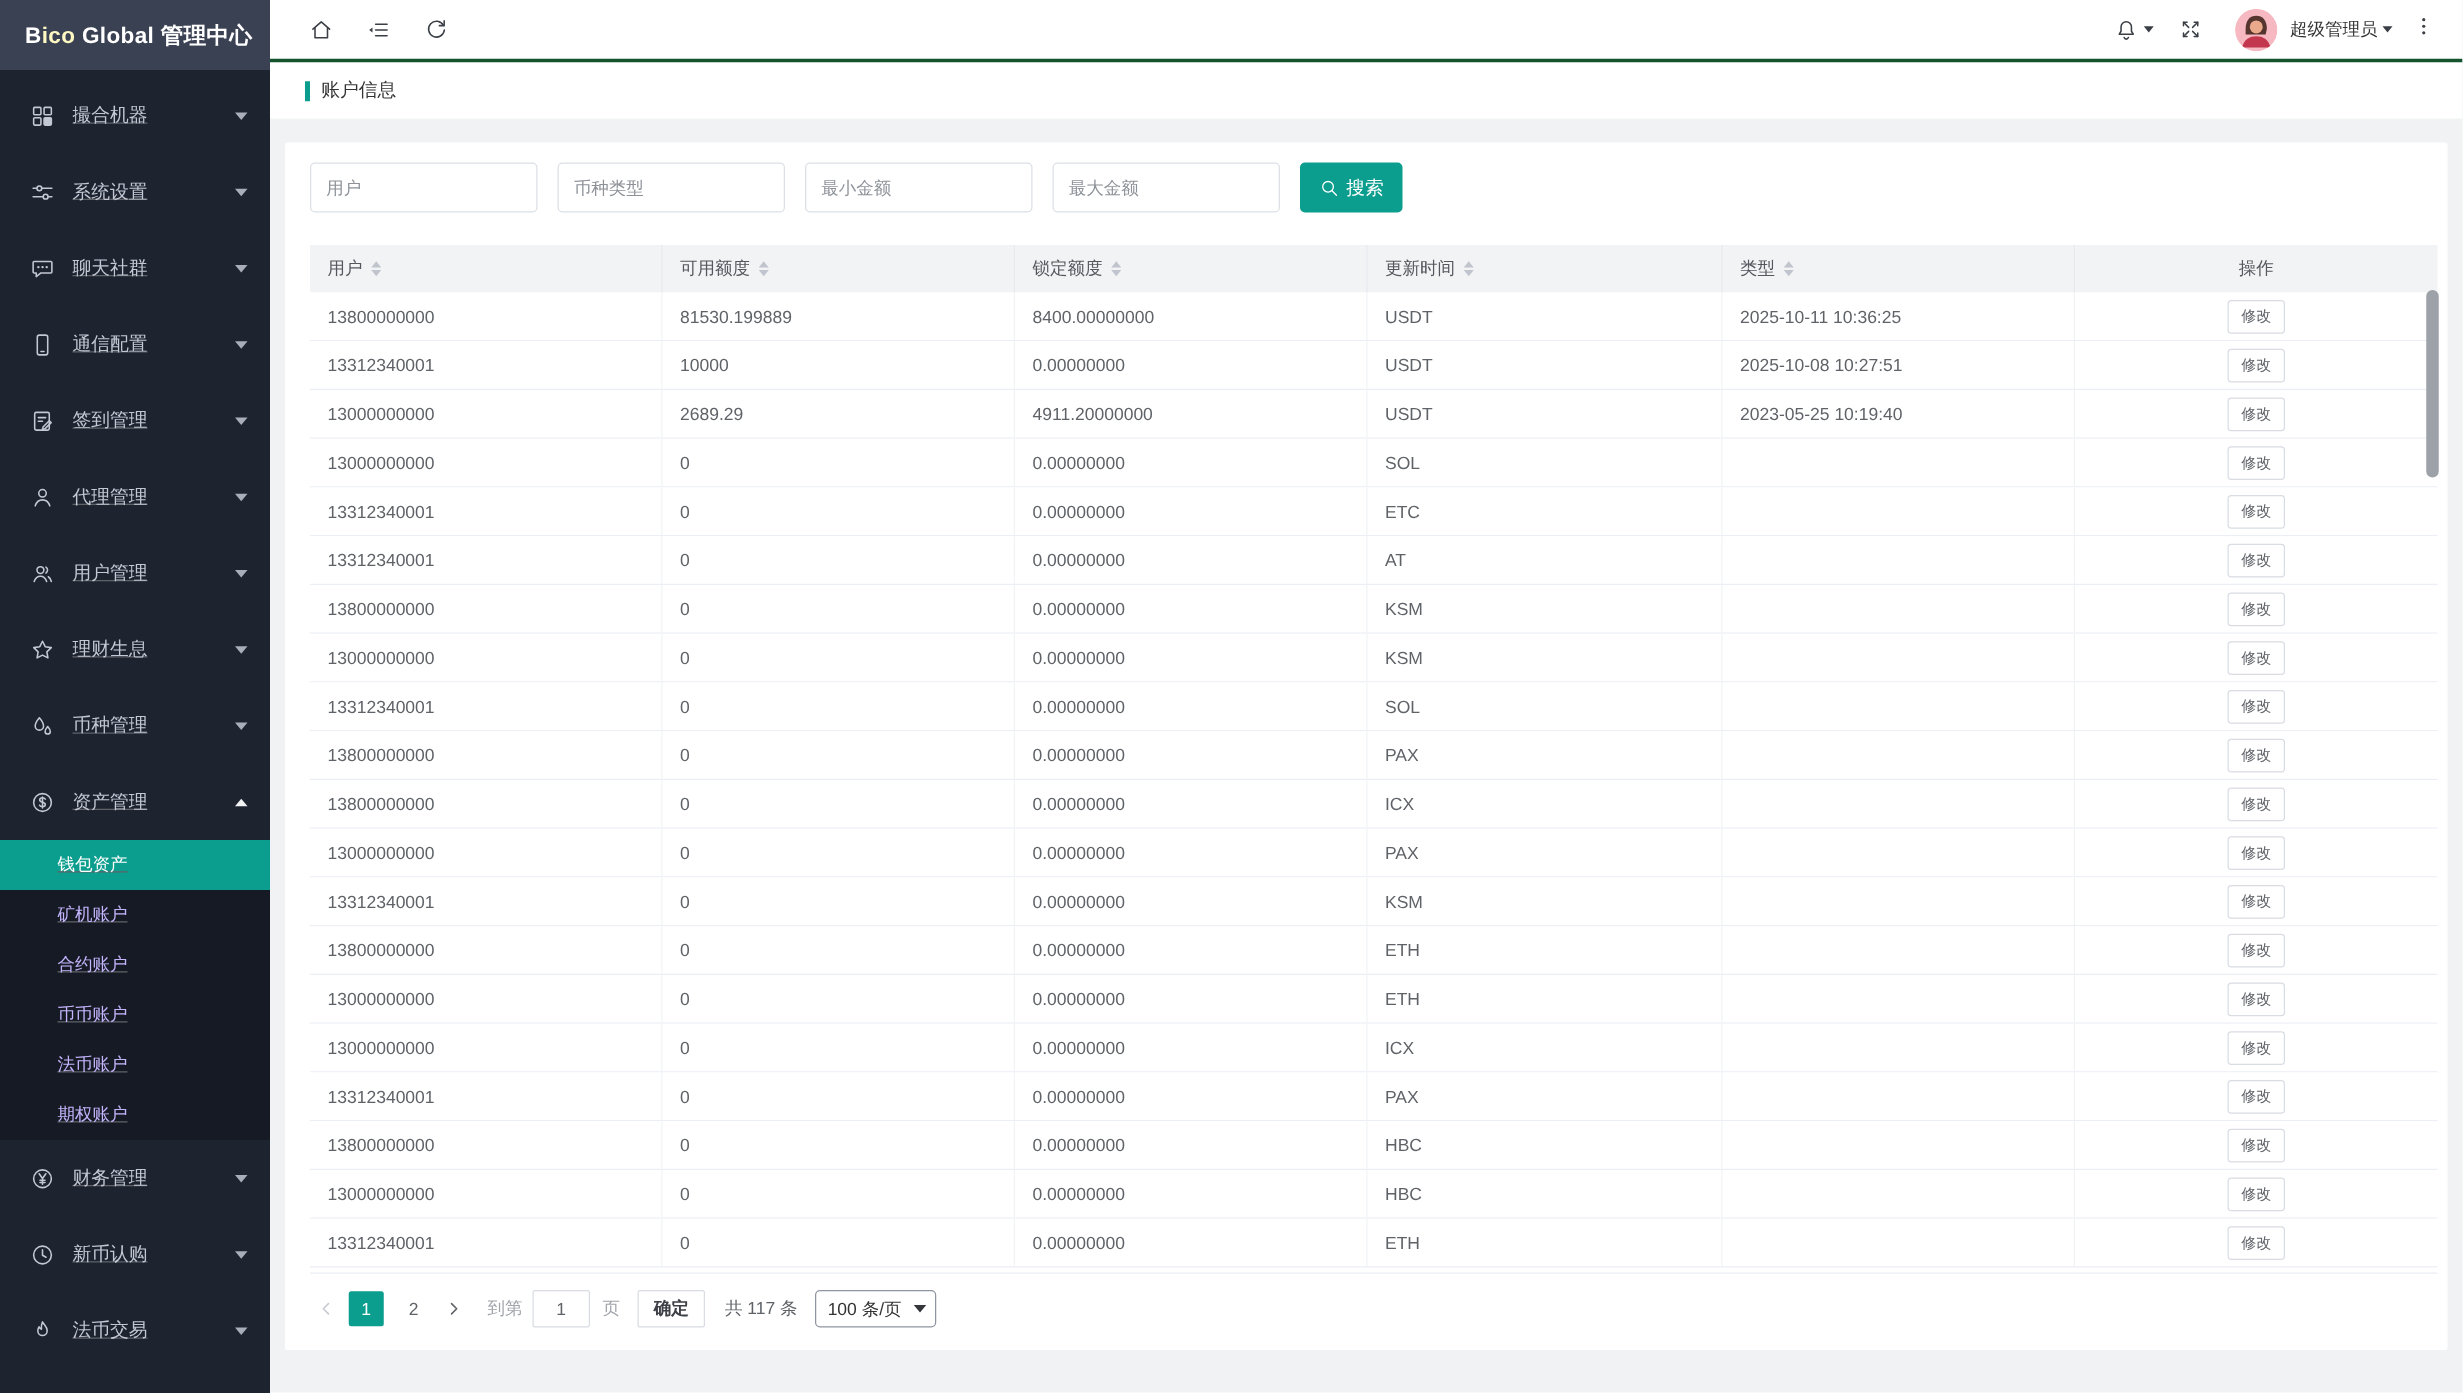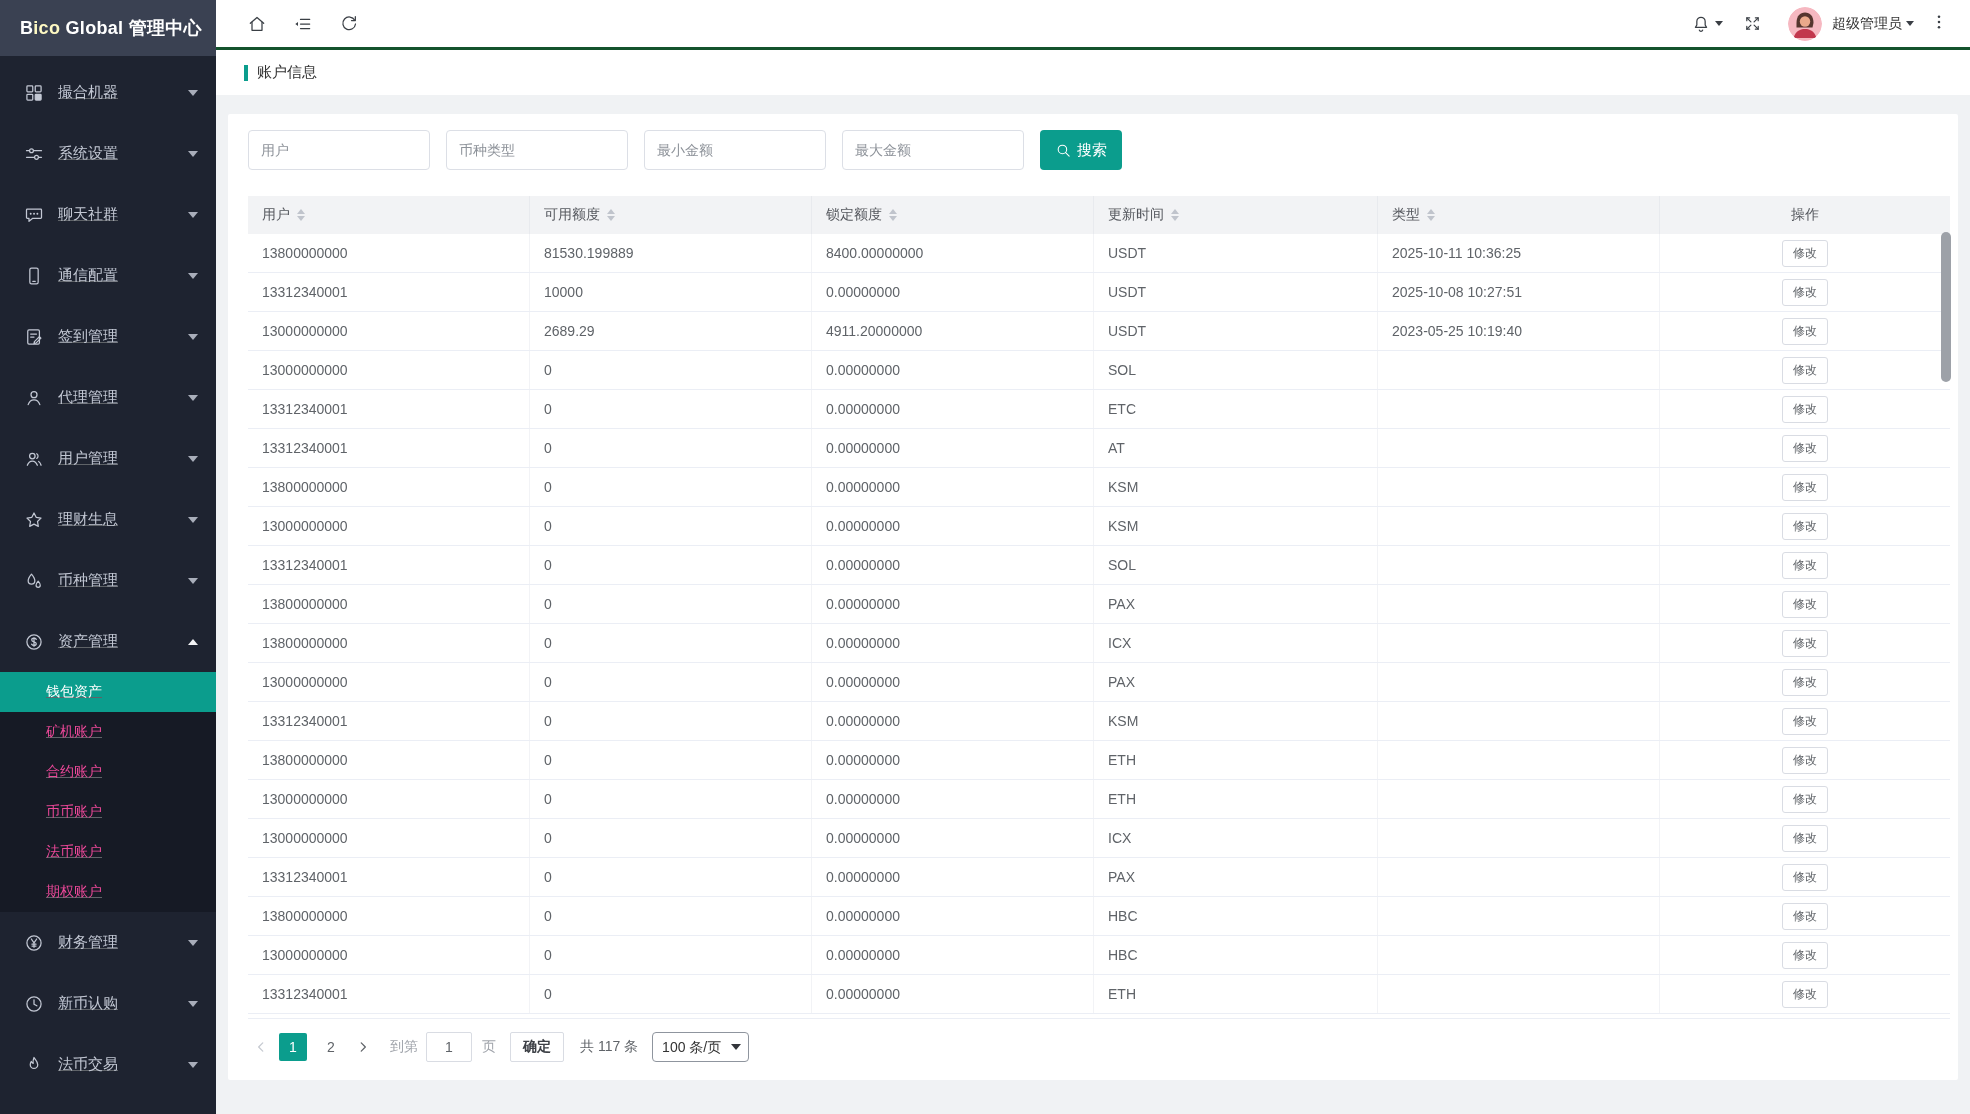--- a/index.html
+++ b/index.html
@@ -17,21 +17,21 @@
                  font-size:18px; font-weight:bold; color:#fff; letter-spacing:.3px; white-space:pre; }
   .brand-hl { color:#fef9c3; }
   .menu { flex:1; padding-top:6px; overflow:hidden;text-decoration:underline; }
   .menu-item { height:61px; display:flex; align-items:center; padding:0 18px 0 24px; color:#c3c8d4; font-size:15px; cursor:pointer; }
   .mi-icon { width:20px; height:20px; margin-right:14px; flex:0 0 20px; }
   .mi-icon svg { width:20px; height:20px; display:block; }
   .mi-label { flex:1; }
   .mi-caret { width:0; height:0; border-left:5px solid transparent; border-right:5px solid transparent; border-top:6px solid #a9aeba; }
   .mi-caret.up { border-top:none; border-bottom:6px solid #f2f3f5; }
   .submenu { background:#161a25; }
-  .submenu-item { height:40px; display:flex; align-items:center; padding-left:46px; color:#ec4899; font-size:14px; cursor:pointer; }
+  .submenu-item { height:40px; display:flex; align-items:center; padding-left:46px; color:#c4b5fd; font-size:14px; cursor:pointer; }
   .submenu-item.active { background:#0b9d8d; color:#fff; }
 
   
   .main { margin-left:216px; }
   .navbar { height:50px; background:#fff; display:flex; align-items:center; padding:0 16px 0 18px; border-bottom:3px solid #14532d; }
   .nav-icon { width:20px; height:20px; color:#3a3f45; margin:0 13px; cursor:pointer; }
   .nav-icon svg { width:20px; height:20px; display:block; }
   .nav-right { margin-left:auto; display:flex; align-items:center; }
   .icon-group { display:flex; align-items:center; margin:0 10px; cursor:pointer; color:#3a3f45; }
   .caret-sm { width:0; height:0; border-left:4px solid transparent; border-right:4px solid transparent; border-top:5px solid #3a3f45; margin-left:4px; }

